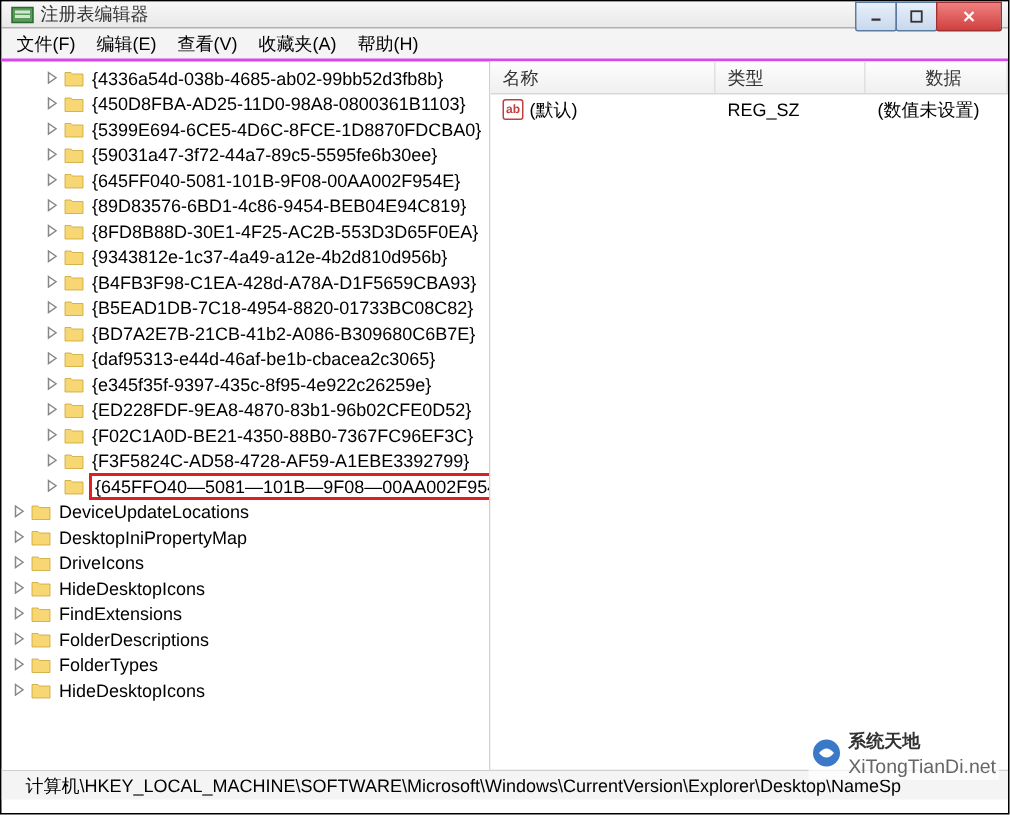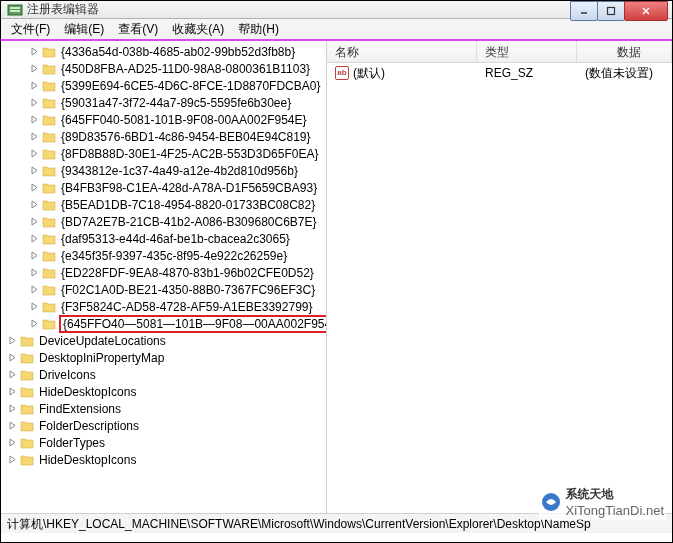--- a/index.html
+++ b/index.html
@@ -30,21 +30,21 @@
 .ab-icon { width: 14px; height: 14px; background: #fff; border: 1px solid #c04040; border-radius: 2px; font-size: 8px; color: #c04040; font-weight: bold; display: flex; align-items: center; justify-content: center; line-height: 1; }
 .tree { padding: 2px 0; }
 .tree-row { display: flex; align-items: center; height: 17px; white-space: nowrap; padding-left: 6px; }
 .tree-row.sub { padding-left: 28px; }
 .tree-row.lvl0 { padding-left: 6px; }
 .tree-row .label { padding: 0 2px; }
 .folder-icon { width: 14px; height: 12px; margin-right: 3px; flex-shrink: 0; }
 .expander { width: 11px; height: 11px; margin-right: 2px; flex-shrink: 0; display: flex; align-items: center; justify-content: center; }
 .expander svg { width: 9px; height: 9px; }
 .highlighted { border: 2px solid #e02020; padding: 0 2px; }
-.statusbar { height: 20px; border-top: 1px solid #d0d0d0; background: #f4f4f4; padding: 2px 6px; white-space: nowrap; overflow: hidden; }
+.statusbar { height: 20px; border-top: 1px solid #d0d0d0; background: #f4f4f4; padding: 2px 16px; white-space: nowrap; overflow: hidden; }
 .watermark { position: absolute; right: 6px; bottom: 22px; display: flex; align-items: center; gap: 4px; font-size: 13px; color: #333; background: rgba(255,255,255,0.7); padding: 2px; pointer-events: none; }
 .watermark .wm-icon { width: 20px; height: 20px; }
 .tree-pane::-webkit-scrollbar, .list-pane::-webkit-scrollbar { width: 17px; height: 17px; }
 .tree-pane::-webkit-scrollbar-track, .list-pane::-webkit-scrollbar-track { background: #f0f0f0; }
 .tree-pane::-webkit-scrollbar-thumb, .list-pane::-webkit-scrollbar-thumb { background: linear-gradient(90deg,#e8f0fa,#c8d8ec); border: 1px solid #a0b0c0; border-radius: 2px; }
 </style>
 </head>
 <body>
 
 <div class="window">

